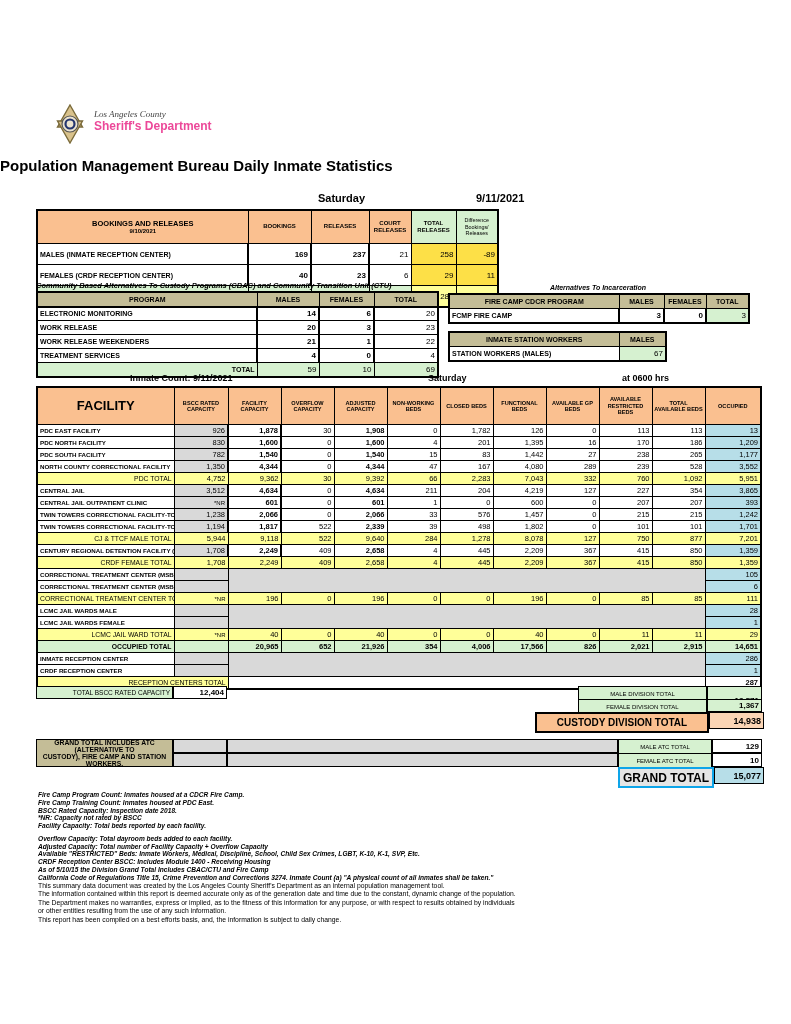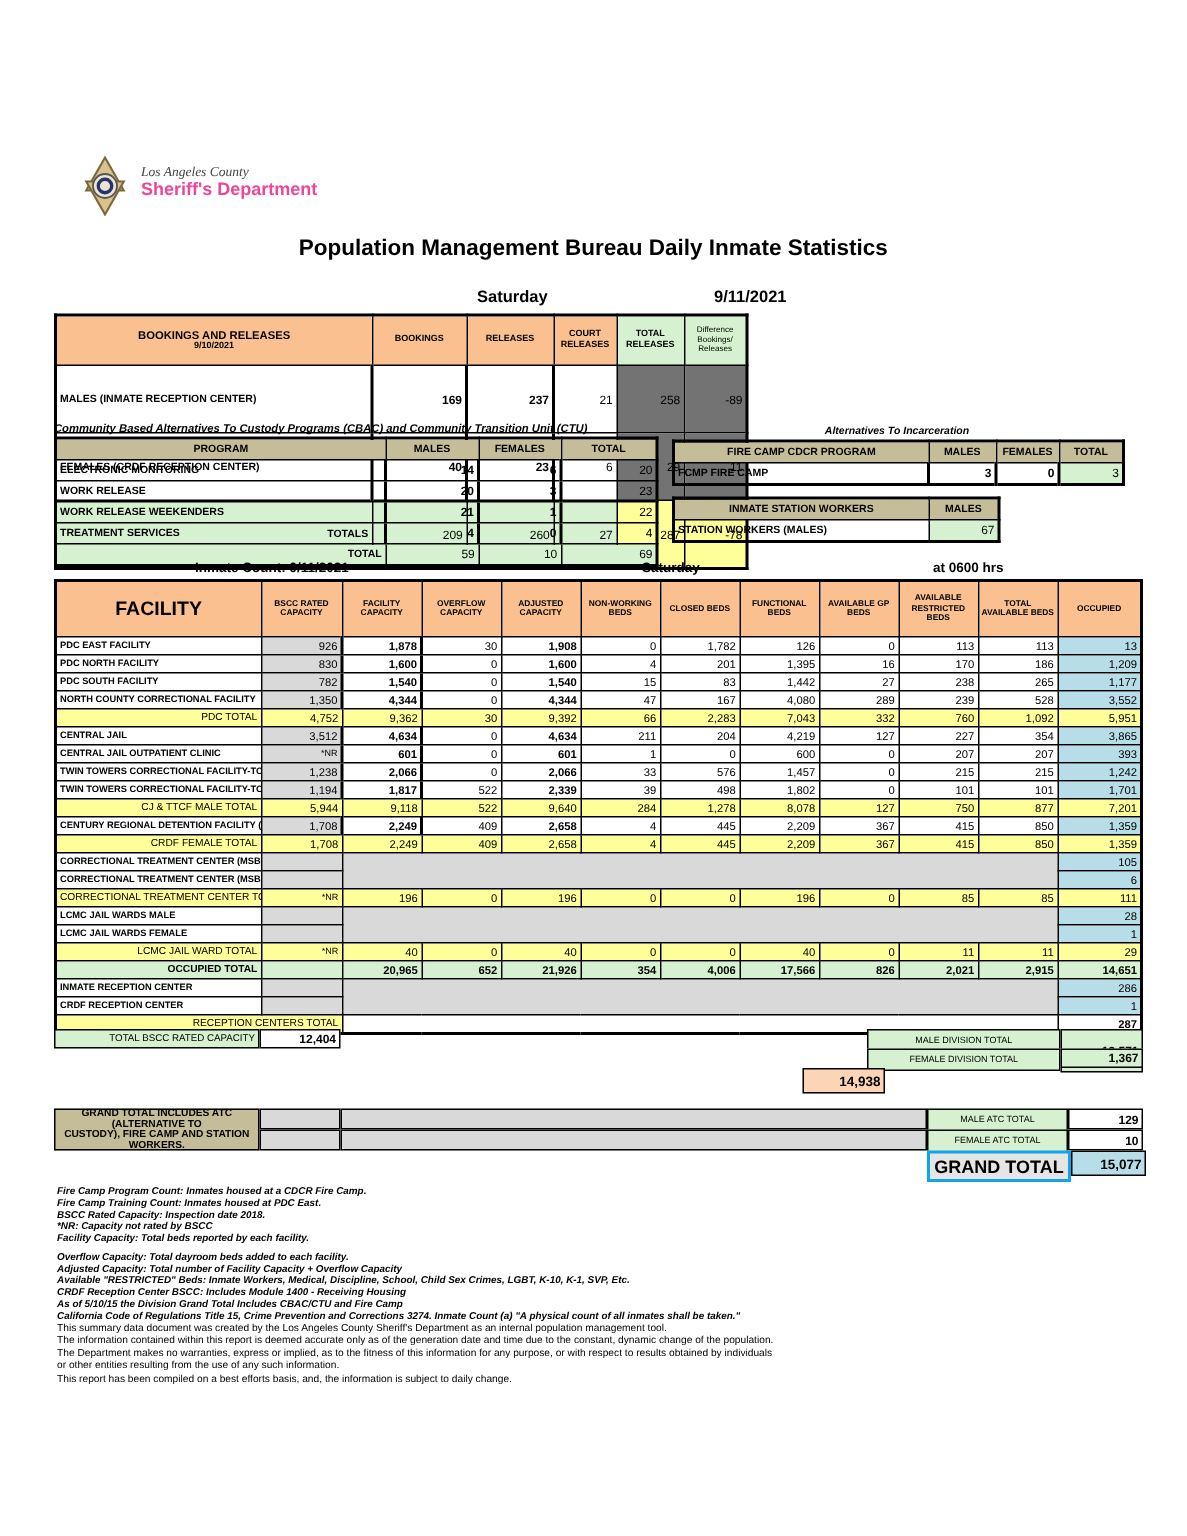--- a/index.html
+++ b/index.html
@@ -5,33 +5,33 @@
   html,body{margin:0;padding:0;background:#fff}
   .page{position:relative;width:791px;height:1024px;background:#fff;color:#000;
         font-family:"Liberation Sans",sans-serif;overflow:hidden}
   .abs{position:absolute}
   table{border-collapse:collapse;table-layout:fixed}
   td,th{overflow:hidden;white-space:nowrap}
 
   
   .agency1{font-family:"Liberation Serif",serif;font-style:italic;font-size:9px;color:#444;line-height:1}
   .agency2{font-size:12px;font-weight:700;color:#ec4899;line-height:1.2}
-  .ptitle{font-size:15px;font-weight:700;text-align:center;width:100%}
+  .ptitle{font-size:15px;font-weight:700;text-align:left;width:100%}
   .dayhdr{font-size:11px;font-weight:700}
 
   
   .bk{width:461px;border:2px solid #000}
   .bk th,.bk td{border:1px solid #000}
   .bk thead th{background:#FAC090;font-size:6px;font-weight:700;text-align:center;vertical-align:middle;height:30px;padding:1px;white-space:normal;line-height:1.2}
   .bk thead th.g{background:#D6F1D0}
   .bk .bk-title{font-size:7.5px}
-  .bk td{height:12px;font-size:8px;text-align:right;padding:16px 2px}
+  .bk td{height:12px;font-size:8px;text-align:right;padding:4px 2px}
   .bk td.lbl{font-size:7px;font-weight:700;text-align:left}
   .bk .hv{border-left:2px solid #000;border-right:2px solid #000;font-weight:700}
-  .bk td.g{background:#737373}
+  .bk td.g{background:#fde047}
   .bk tr.tot td{background:#D6F1D0}
   .bk tr.tot td.y{background:#FFFF99}
   .bk tr.tot td.lbl{text-align:right}
 
   
   .secttitle{font-size:7.5px;font-weight:700;font-style:italic}
   .alttitle{font-size:7px;font-weight:700;font-style:italic;text-align:center}
 
   
   .tan th{background:#C4BD97;border:1px solid #000;font-size:7px;font-weight:700;text-align:center;height:13px;padding:0 2px}
@@ -540,20 +540,21 @@
 
   <div class="mini" style="left:578px;top:686px">
     <div class="ml" style="width:127px;height:13px">MALE DIVISION TOTAL</div>
     <div class="mv gbg" style="width:55px;height:29px">13,571</div>
   </div>
   <div class="mini" style="left:578px;top:699px">
     <div class="ml" style="width:127px;height:13px">FEMALE DIVISION TOTAL</div>
     <div class="mv gbg" style="width:55px;height:13px">1,367</div>
   </div>
   <div class="mini" style="left:535px;top:712px">
+    <div class="ml obg" style="width:170px;height:17px">CUSTODY DIVISION TOTAL</div>
     <div class="mv opale" style="width:55px;height:17px">14,938</div>
   </div>
 
   <div class="gnote" style="left:36px;top:739px;width:137px;height:28px">
     <div>GRAND TOTAL INCLUDES ATC (ALTERNATIVE TO</div>
     <div>CUSTODY), FIRE CAMP AND STATION WORKERS.</div>
   </div>
   <div class="graycell" style="left:173px;top:739px;width:54px;height:14px"></div>
   <div class="graycell" style="left:173px;top:753px;width:54px;height:14px"></div>
   <div class="graycell" style="left:227px;top:739px;width:391px;height:14px"></div>

